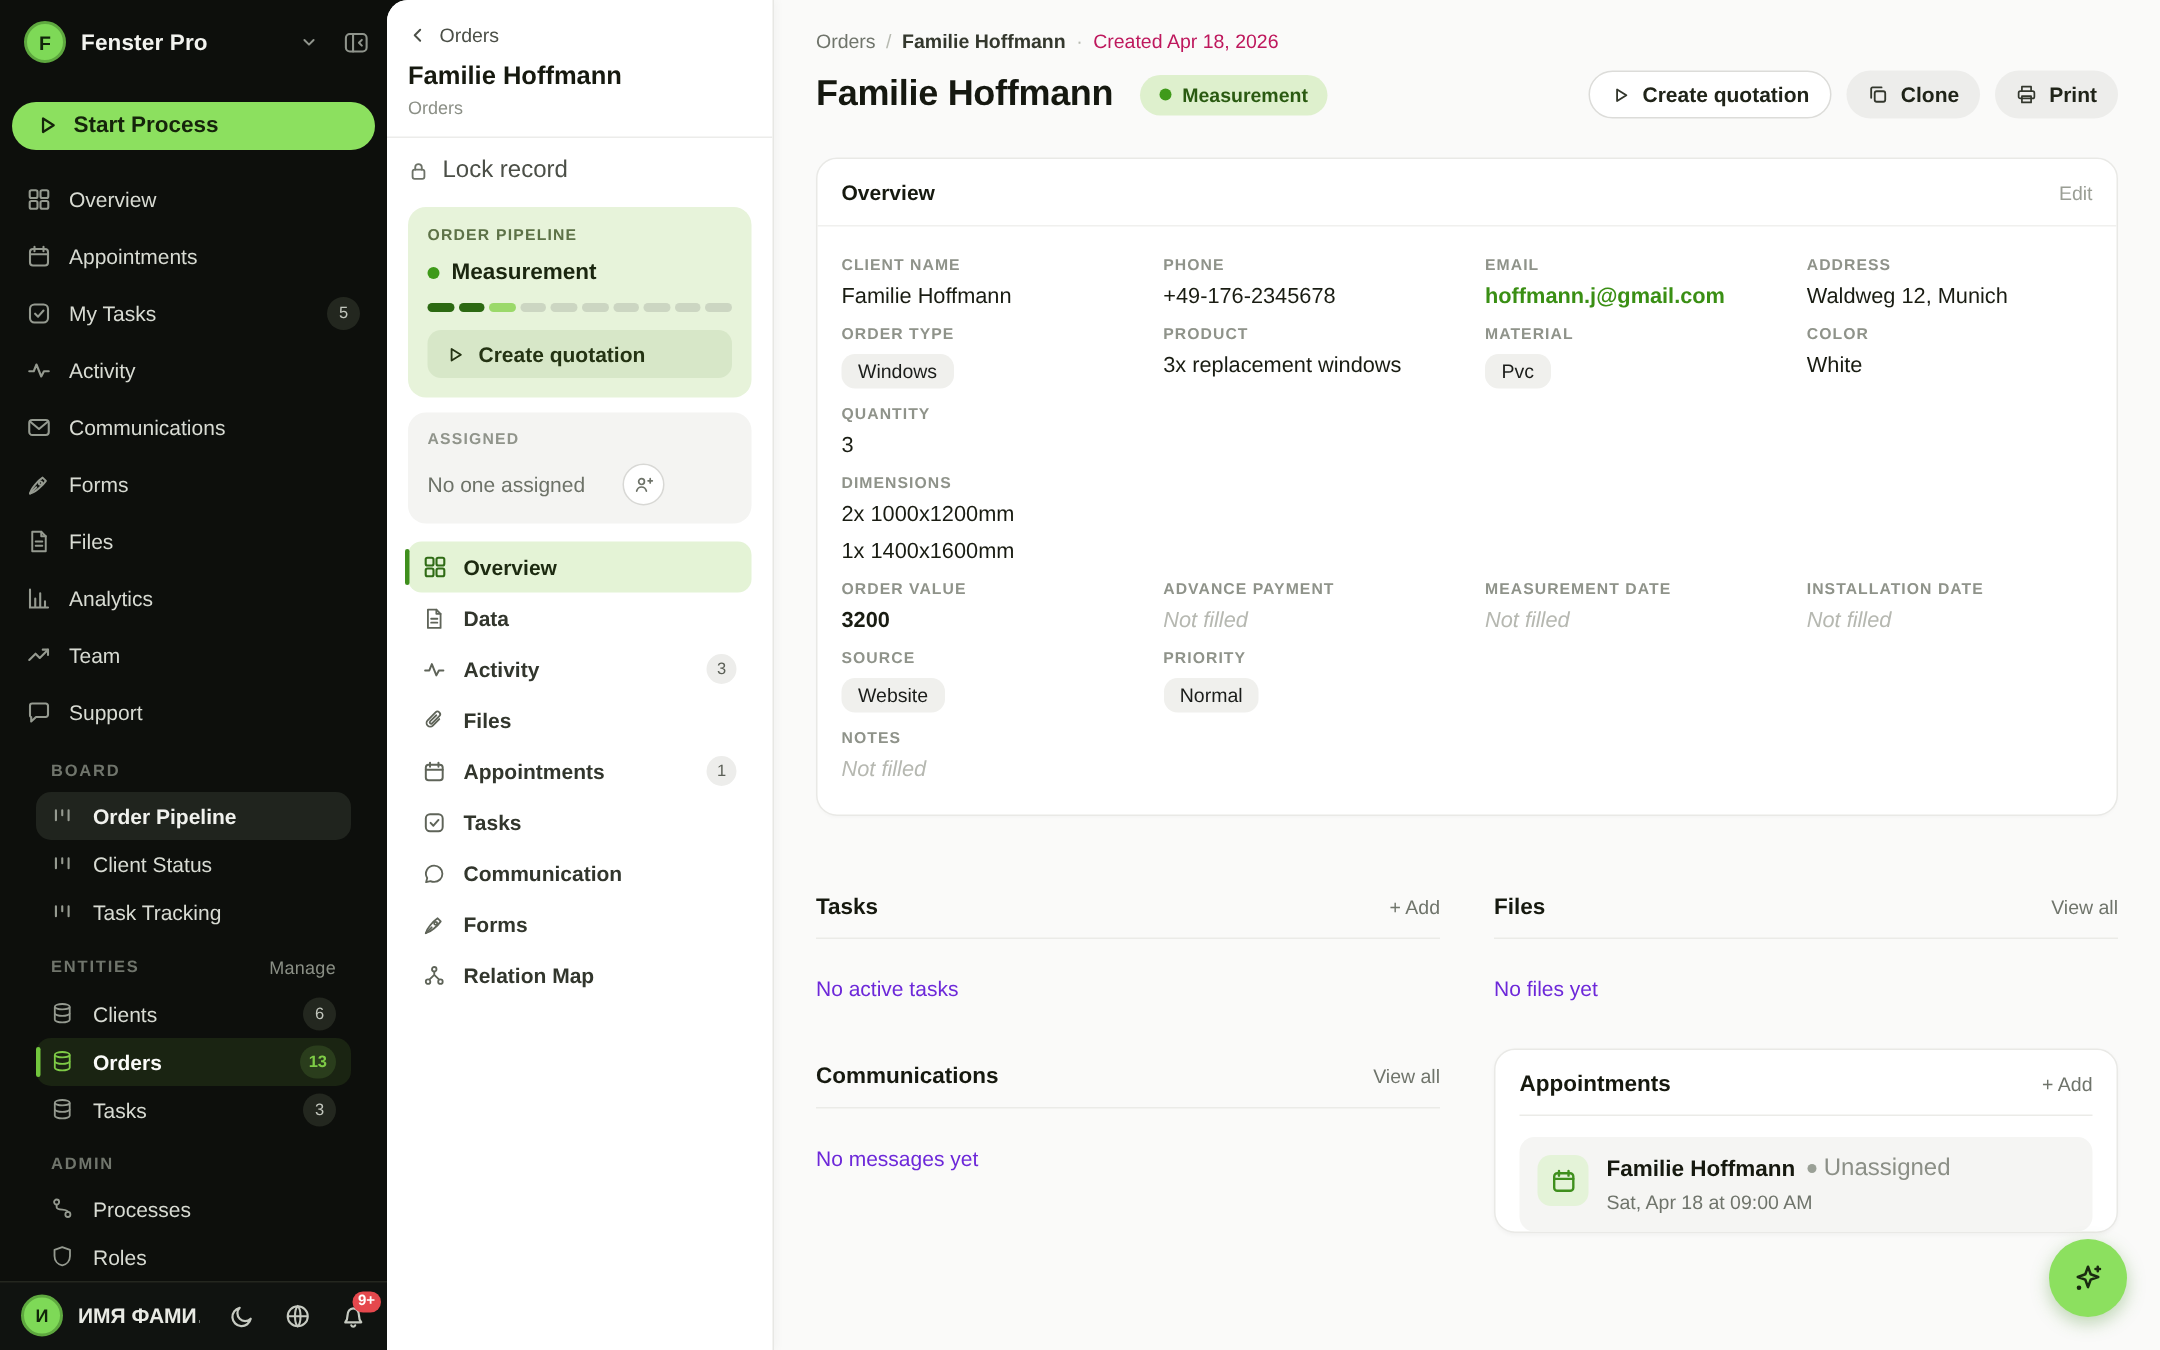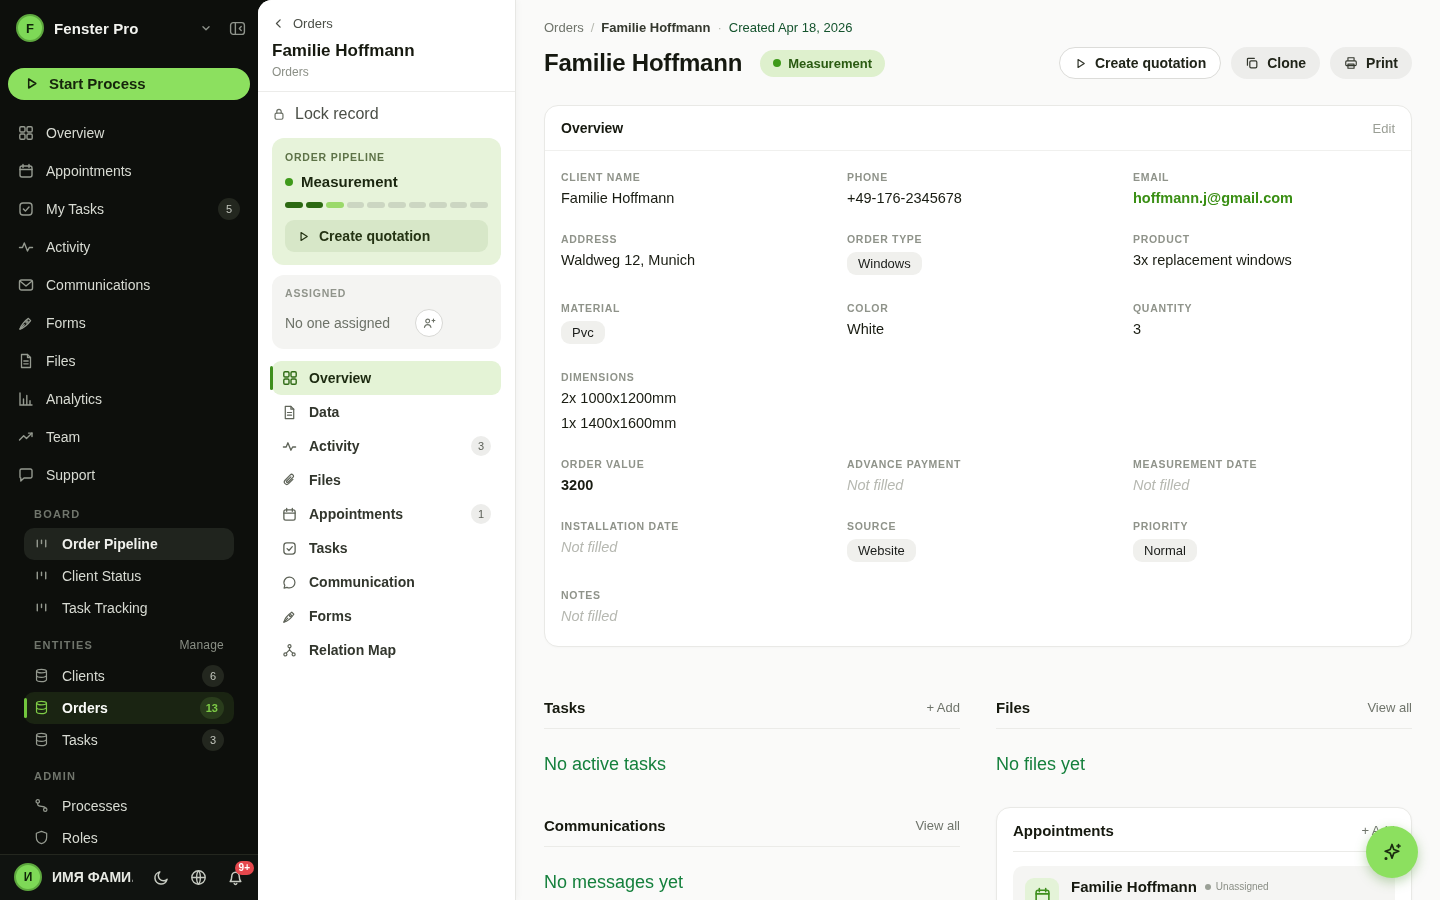--- a/index.html
+++ b/index.html
@@ -123,21 +123,21 @@
   .badge-lite {
     min-width:20px; height:20px; border-radius:10px; background:#ededeb; color:#5b5f56;
     font-size:11px; display:flex; align-items:center; justify-content:center; padding:0 5px; font-weight:normal;
   }
 
   
   .main { flex:1; padding:20px 28px 0; position:relative; overflow:hidden; }
   .crumbs { display:flex; align-items:center; gap:7px; font-size:13px; color:#6f746b; }
   .crumbs .cur { color:#34382e; font-weight:bold; }
   .crumbs .sep { color:#b7bab1; }
-  .crumbs .meta { color:#14532d;text-align:right; }
+  .crumbs .meta { color:#be185d;text-align:right; }
   .head-row { display:flex; align-items:center; margin-top:12px; }
   .page-title { font-size:24px; font-weight:bold; color:#151810; letter-spacing:-.2px; }
   .status-pill {
     margin-left:18px; display:flex; align-items:center; gap:7px;
     background:#def0cd; border-radius:14px; padding:6px 13px;
     font-size:13px; font-weight:bold; color:#2a5a11;
   }
   .head-actions { margin-left:auto; display:flex; gap:10px; }
   .btn { height:32px; border-radius:16px; display:flex; align-items:center; gap:8px;
          padding:0 14px; font-size:14px; font-weight:bold; color:#202419; cursor:pointer; }
@@ -146,49 +146,49 @@
   .btn .ico { color:#33372d; }
 
   .card {
     background:#fff; border:1px solid #e9e9e6; border-radius:14px; margin-top:26px;
     box-shadow:0 1px 2px rgba(0,0,0,.02);
   }
   .card-head { height:45px; display:flex; align-items:center; justify-content:space-between;
                padding:0 16px; border-bottom:1px solid #f0f0ee; }
   .card-head .ttl { font-size:14px; font-weight:bold; color:#16190f; }
   .card-head .act { font-size:13px; color:#9a9e95; cursor:pointer; }
-  .fields { display:grid; grid-template-columns:1fr 1fr 1fr; gap:27px 24px; padding:20px 16px 22px; }
+  .fields { display:grid; grid-template-columns:1fr 1fr 1fr 1fr; gap:11px 24px; padding:20px 16px 22px; }
   .field .flabel { font-size:10.5px; font-weight:bold; letter-spacing:.7px; color:#8f938a; margin-bottom:7px; }
   .field .fvalue { font-size:14.5px; color:#191c12; }
   .field .fvalue.bold { font-weight:bold; }
   .field .fvalue.link { color:#3a8f14; font-weight:bold; cursor:pointer; }
   .field .fvalue.empty { color:#b6b8b1; font-style:italic; }
   .field .fvalue.line2 { margin-top:9px; }
   .chip { display:inline-block; background:#f0f0ed; border-radius:9px; padding:4px 11px;
           font-size:13px; color:#1b1d1a; font-weight:normal; }
   .span3 { grid-column:1 / -1; }
 
   .bottom-grid { display:grid; grid-template-columns:1fr 1fr; gap:0 36px; margin-top:52px; }
   .section-head { display:flex; align-items:center; justify-content:space-between; padding-bottom:12px;
                   border-bottom:1px solid #ebebe8; }
   .section-head .ttl { font-size:15px; font-weight:bold; color:#16190f; }
   .section-head .act { font-size:13px; color:#6f746b; cursor:pointer; }
-  .section-empty { font-size:18px; color:#15803d; padding-top:25px; }
+  .section-empty { font-size:14px; color:#6d28d9; padding-top:25px; }
   .sec { margin-bottom:42px; }
   .appt-card {
     background:#fff; border:1px solid #e9e9e6; border-radius:14px; padding:0 16px;
     box-shadow:0 1px 3px rgba(0,0,0,.04); margin-top:-10px;
   }
   .appt-card .section-head { padding-top:14px; padding-bottom:12px; }
   .appt-item { background:#f5f5f3; border-radius:10px; padding:12px; display:flex; gap:12px; margin-top:14px; }
   .appt-ico { width:34px; height:34px; border-radius:9px; background:#e4f3d8; color:#3f8f1d;
               display:flex; align-items:center; justify-content:center; flex:0 0 34px; }
   .appt-line1 { display:flex; align-items:center; gap:8px; }
   .appt-name { font-size:15px; font-weight:bold; color:#16190f; }
-  .appt-status { display:flex; align-items:center; gap:5px; font-size:10px; color:#8b8f86; }
+  .appt-status { display:flex; align-items:center; gap:5px; font-size:16px; color:#8b8f86; }
   .dot-gray { width:6px; height:6px; border-radius:50%; background:#9aa096; }
   .appt-time { font-size:13px; color:#6f746b; margin-top:6px; }
 
   .fab {
     position:absolute; right:22px; bottom:22px; width:52px; height:52px; border-radius:50%;
     background:#8ce05f; display:flex; align-items:center; justify-content:center;
     color:#1a2b10; cursor:pointer; box-shadow:0 4px 12px rgba(70,140,40,.35);
   }
 </style>
 </head>

